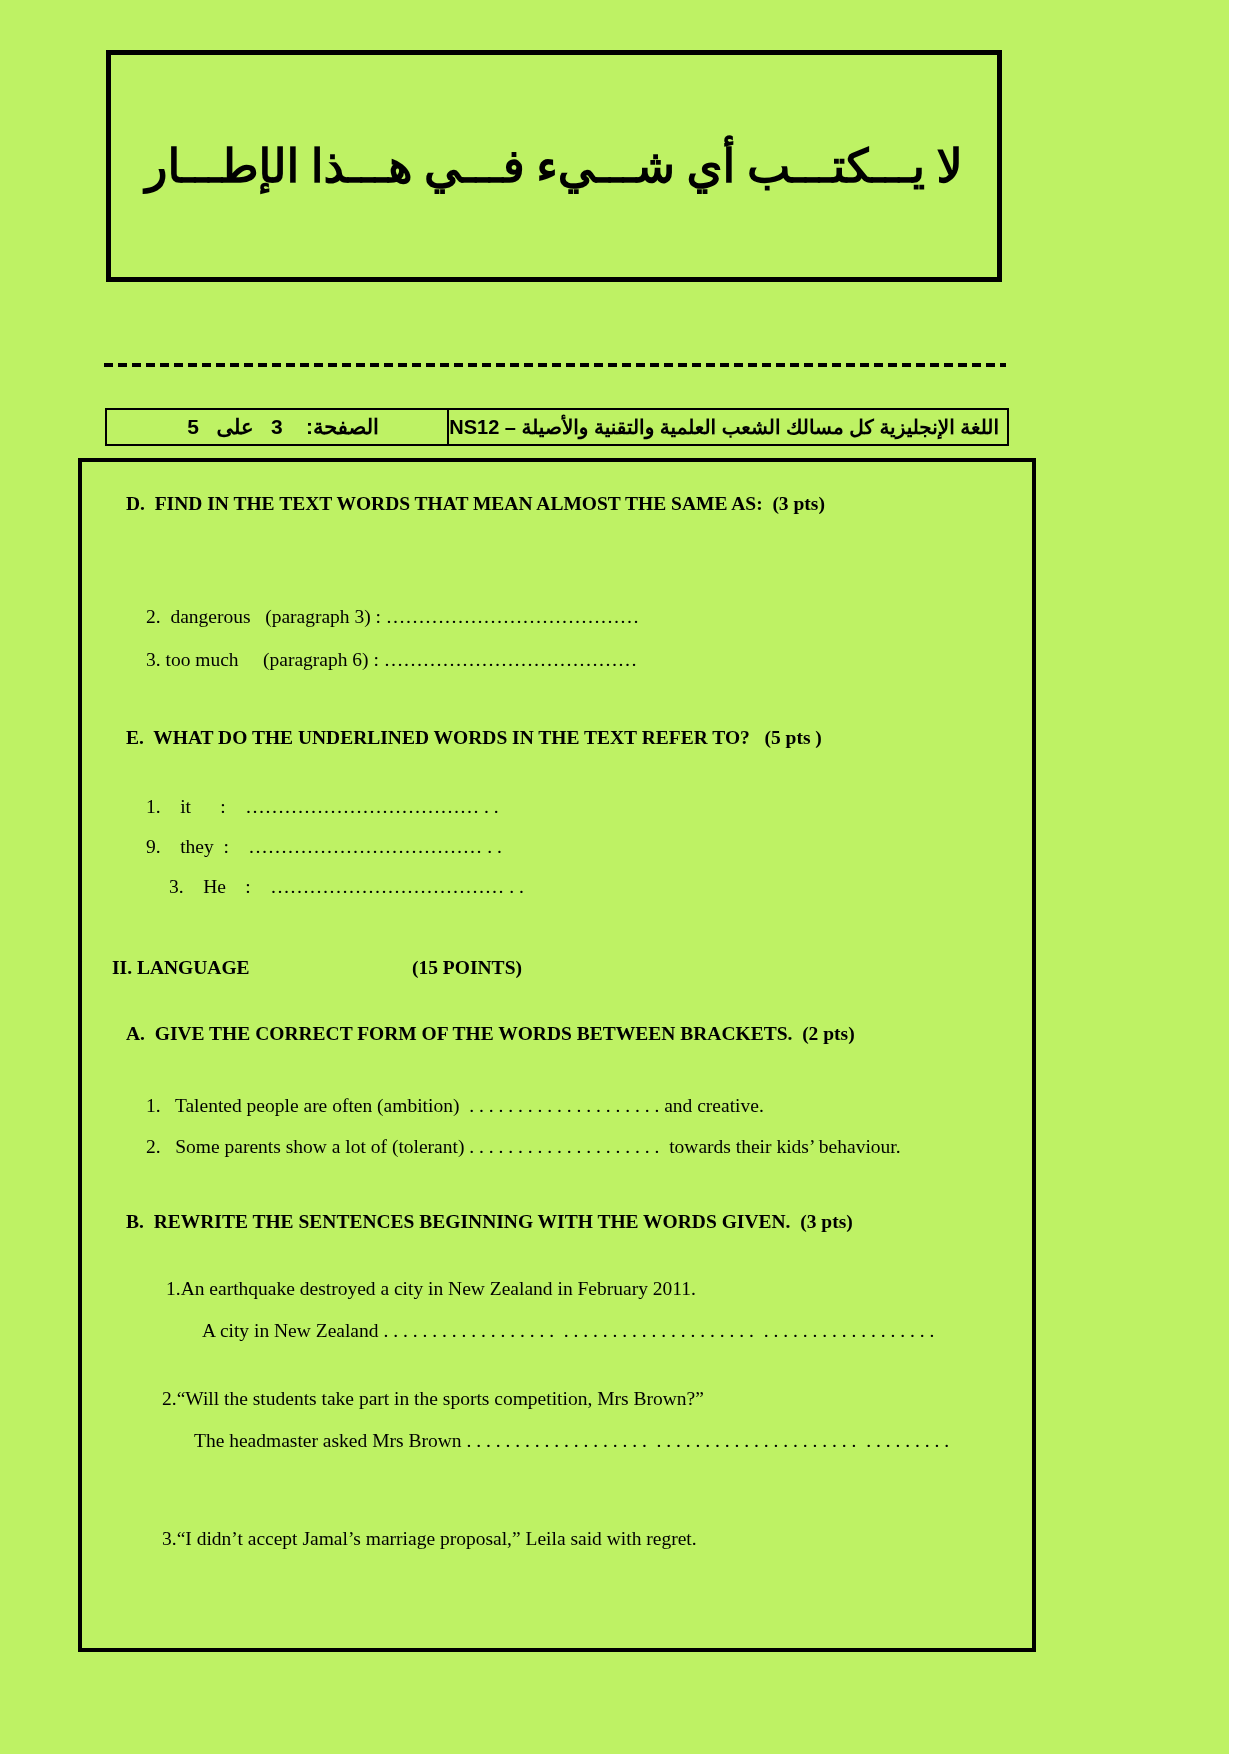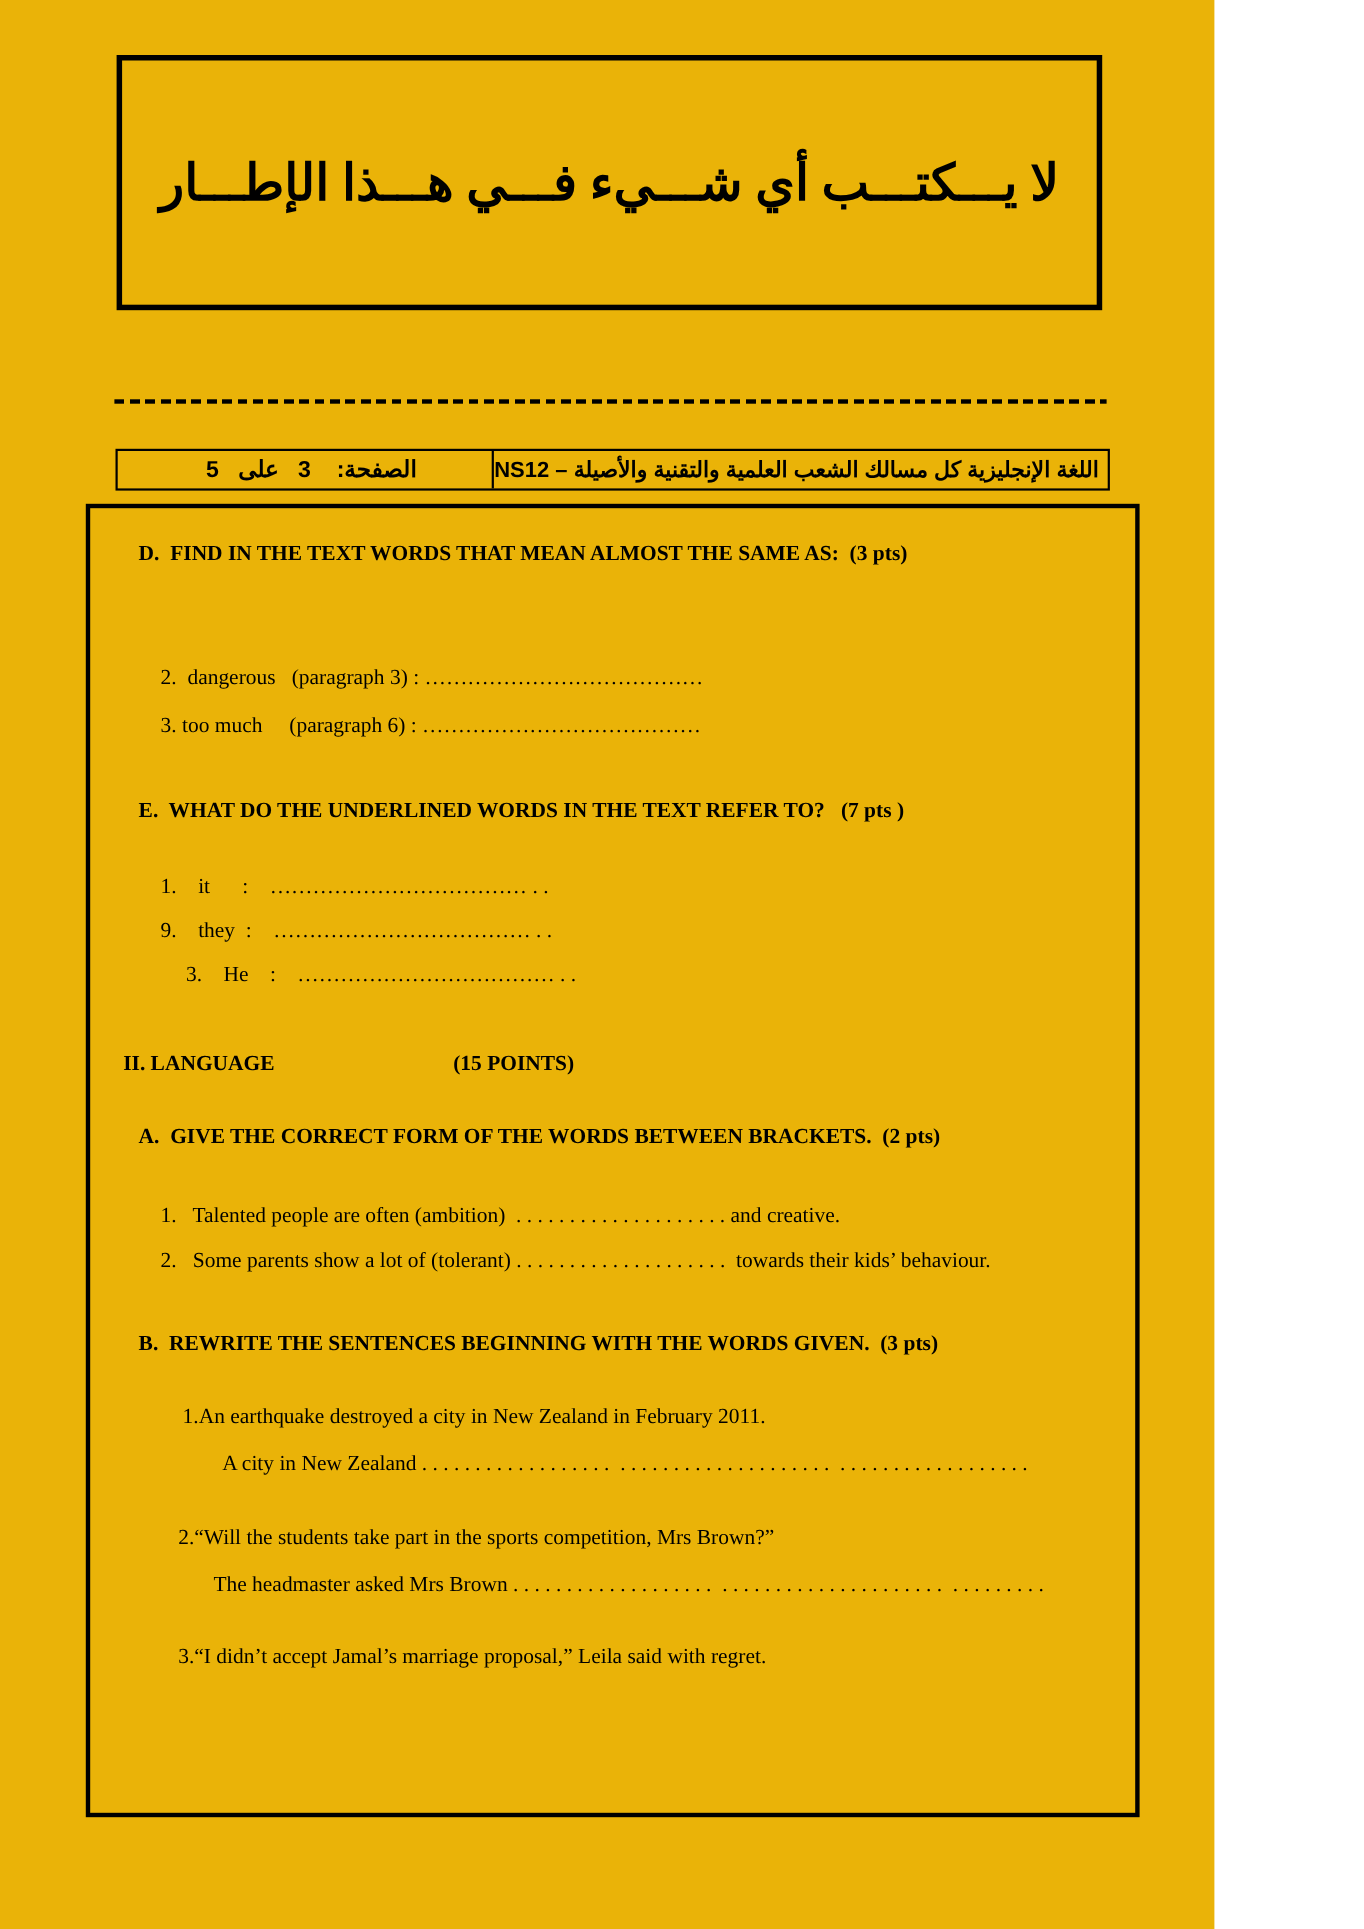--- a/index.html
+++ b/index.html
@@ -1,19 +1,19 @@
 <!DOCTYPE html>
 <html><head>
 <meta charset="utf-8">
 <style>
   html,body{margin:0;padding:0;background:#ffffff;}
   .page{
     position:relative;
-    width:1104px;height:1754px;
-    background:#eab308;
+    width:1229px;height:1754px;
+    background:#bef264;
     font-family:"Liberation Serif", serif;
     color:#000;
     overflow:hidden;
   }
   
   .no-write-box{
     position:absolute;left:106px;top:50px;width:886px;height:222px;
     border:5px solid #000;
     display:flex;align-items:center;justify-content:center;
   }
@@ -91,36 +91,36 @@
       <span>اللغة الإنجليزية كل مسالك الشعب العلمية والتقنية والأصيلة – NS12</span>
     </div>
   </div>
 
   <div class="main-box">
 
     <div class="line bold" style="left:44px;top:30px;">D.  FIND IN THE TEXT WORDS THAT MEAN ALMOST THE SAME AS:  (3 pts)</div>
     <div class="line" style="left:64px;top:143px;">2.  dangerous   (paragraph 3) : …………………………………</div>
     <div class="line" style="left:64px;top:186px;">3. too much     (paragraph 6) : …………………………………</div>
 
-    <div class="line bold" style="left:44px;top:264px;">E.  WHAT DO THE UNDERLINED WORDS IN THE TEXT REFER TO?   (7 pts )</div>
+    <div class="line bold" style="left:44px;top:264px;">E.  WHAT DO THE UNDERLINED WORDS IN THE TEXT REFER TO?   (5 pts )</div>
     <div class="line" style="left:64px;top:333px;">1.    it      :    ……………………………… . .</div>
     <div class="line" style="left:64px;top:373px;">9.    they  :    ……………………………… . .</div>
     <div class="line" style="left:64px;top:413px;margin-left:23px;">3.    He    :    ……………………………… . .</div>
 
     <div class="line bold" style="left:30px;top:494px;">II. LANGUAGE</div>
     <div class="line bold" style="left:330px;top:494px;">(15 POINTS)</div>
 
     <div class="line bold" style="left:44px;top:560px;">A.  GIVE THE CORRECT FORM OF THE WORDS BETWEEN BRACKETS.  (2 pts)</div>
     <div class="line" style="left:64px;top:632px;">1.   Talented people are often (ambition)  . . . . . . . . . . . . . . . . . . . . and creative.</div>
     <div class="line" style="left:64px;top:673px;">2.   Some parents show a lot of (tolerant) . . . . . . . . . . . . . . . . . . . .  towards their kids’ behaviour.</div>
 
     <div class="line bold" style="left:44px;top:748px;">B.  REWRITE THE SENTENCES BEGINNING WITH THE WORDS GIVEN.  (3 pts)</div>
 
     <div class="line" style="left:84px;top:815px;">1.An earthquake destroyed a city in New Zealand in February 2011.</div>
     <div class="line clip" style="left:100px;top:857px;">A city in New Zealand . . . . . . . . . . . . . . . . . .  . . . . . . . . . . . . . . . . . . . .  . . . . . . . . . . . . . . . . . .</div>
 
     <div class="line" style="left:80px;top:925px;">2.“Will the students take part in the sports competition, Mrs Brown?”</div>
     <div class="line clip" style="left:92px;top:967px;">The headmaster asked Mrs Brown . . . . . . . . . . . . . . . . . . .  . . . . . . . . . . . . . . . . . . . . .  . . . . . . . . .</div>
 
-    <div class="line" style="left:80px;top:1033px;">3.“I didn’t accept Jamal’s marriage proposal,” Leila said with regret.</div>
+    <div class="line" style="left:80px;top:1065px;">3.“I didn’t accept Jamal’s marriage proposal,” Leila said with regret.</div>
 
   </div>
 </div>
 
 </body></html>

